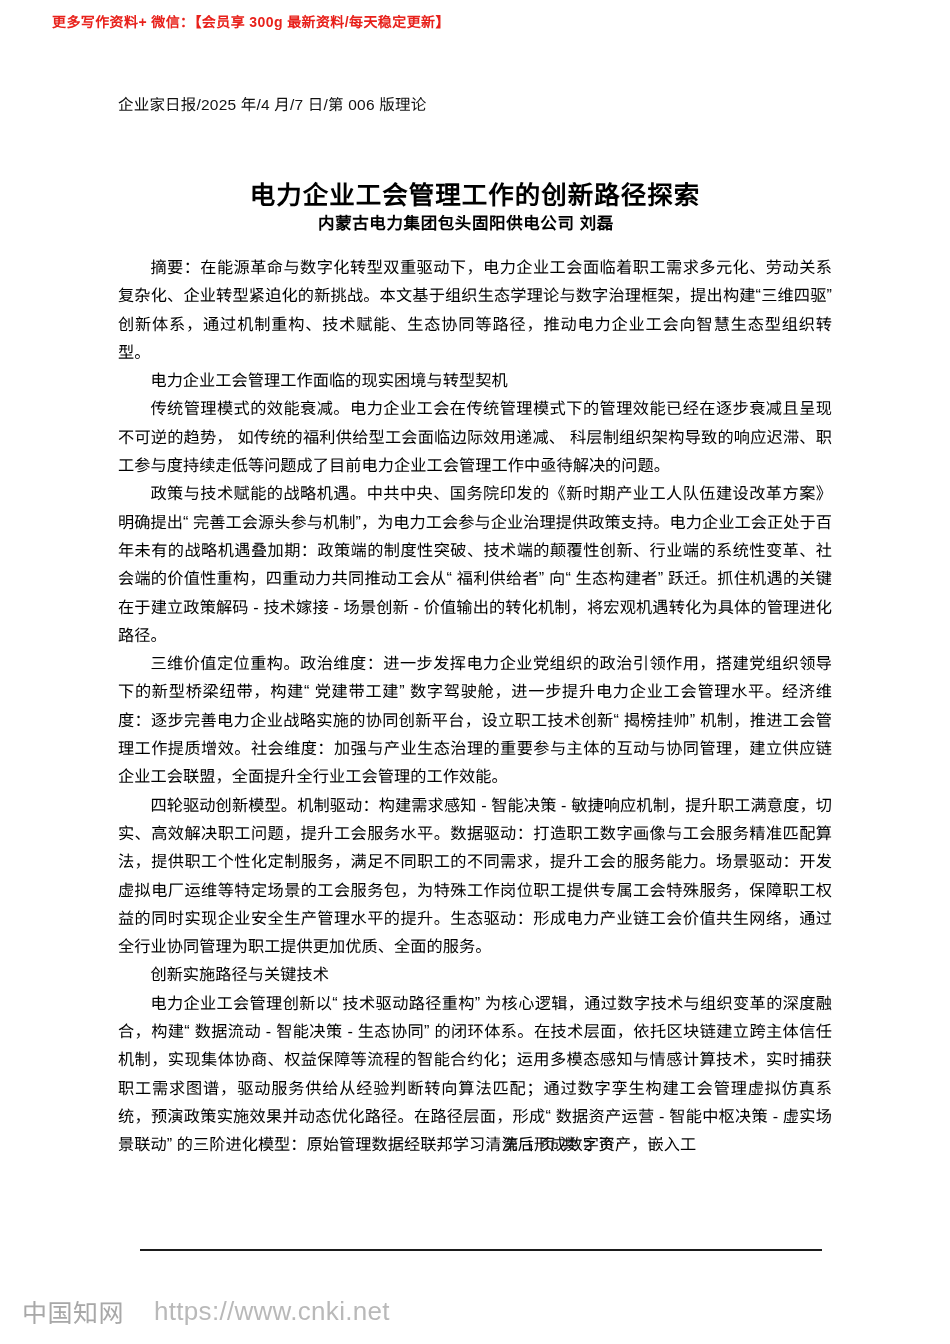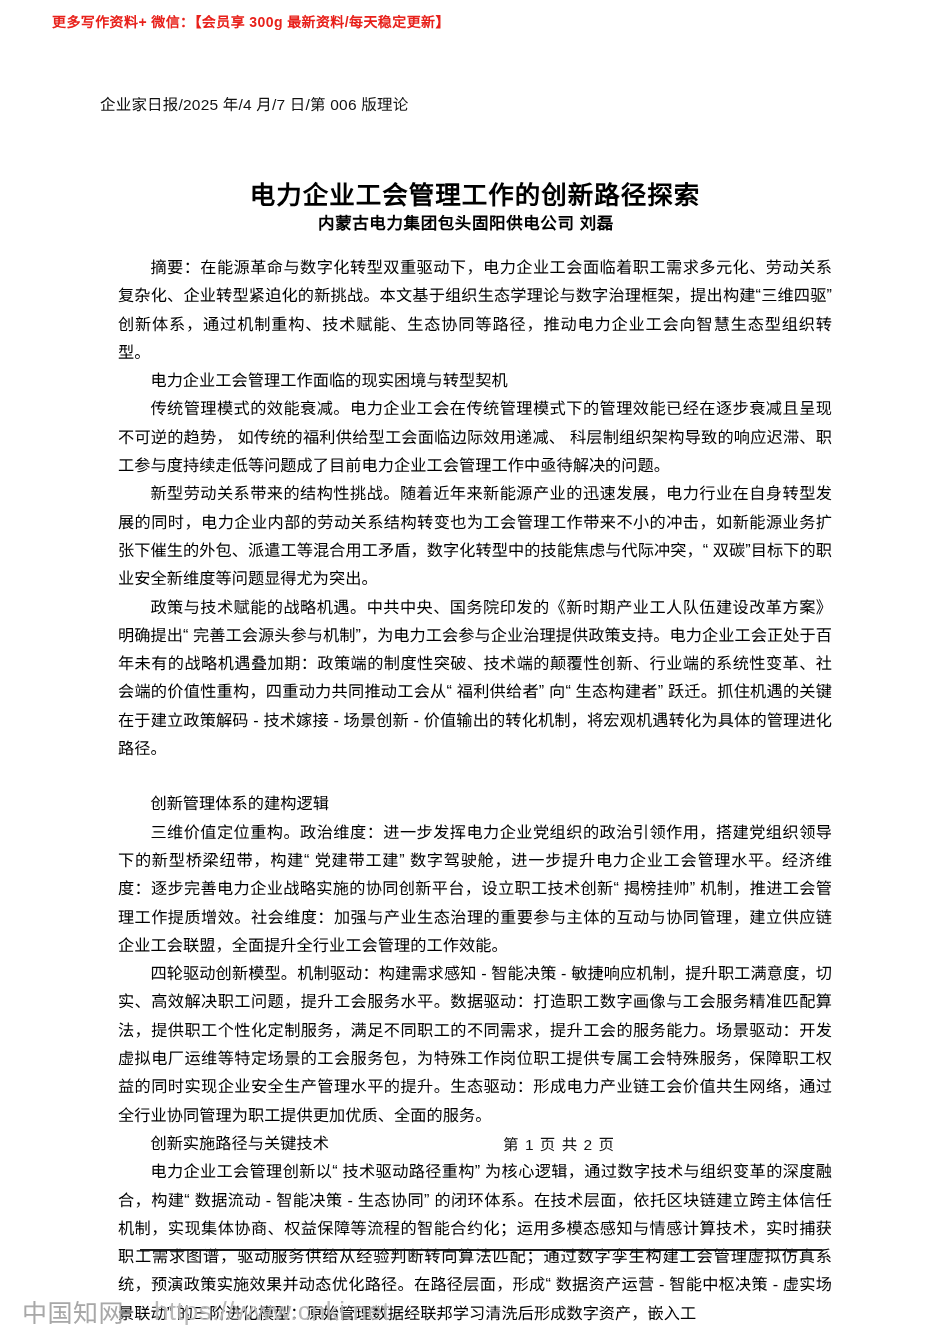--- a/index.html
+++ b/index.html
@@ -36,21 +36,21 @@
     position: absolute;
     top: 60px;
     left: 0;
     width: 950px;
     height: 1200px;
   }
 
   .masthead {
     position: absolute;
     top: 32px;
-    left: 100px;
+    left: 118px;
     width: 520px;
     font-size: 15.5px;
     line-height: 1.62;
     color: #111;
     letter-spacing: 0.2px;
   }
 
   .doc-title {
     position: absolute;
     top: 97px;
@@ -156,23 +156,21 @@
   <div class="masthead">企业家日报/2025 年/4 月/7 日/第 006 版理论</div>
 
   <h1 class="doc-title">电力企业工会管理工作的创新路径探索</h1>
 
   <div class="doc-byline">内蒙古电力集团包头固阳供电公司  刘磊</div>
 
   <div class="article-body">
     <p class="para">摘要：在能源革命与数字化转型双重驱动下，电力企业工会面临着职工需求多元化、劳动关系复杂化、企业转型紧迫化的新挑战。本文基于组织生态学理论与数字治理框架，提出构建“三维四驱”创新体系，通过机制重构、技术赋能、生态协同等路径，推动电力企业工会向智慧生态型组织转型。</p>
     <p class="para">电力企业工会管理工作面临的现实困境与转型契机</p>
     <p class="para">传统管理模式的效能衰减。电力企业工会在传统管理模式下的管理效能已经在逐步衰减且呈现不可逆的趋势， 如传统的福利供给型工会面临边际效用递减、 科层制组织架构导致的响应迟滞、职工参与度持续走低等问题成了目前电力企业工会管理工作中亟待解决的问题。</p>
-    <p class="para">新型劳动关系带来的结构性挑战。随着近年来新能源产业的迅速发展，电力行业在自身转型发展的同时，电力企业内部的劳动关系结构转变也为工会管理工作带来不小的冲击，如新能源业务扩张下催生的外包、派遣工等混合用工矛盾，数字化转型中的技能焦虑与代际冲突，“ 双碳”目标下的职业安全新维度等问题显得尤为突出。</p>
     <p class="para">政策与技术赋能的战略机遇。中共中央、国务院印发的《新时期产业工人队伍建设改革方案》明确提出“ 完善工会源头参与机制”，为电力工会参与企业治理提供政策支持。电力企业工会正处于百年未有的战略机遇叠加期：政策端的制度性突破、技术端的颠覆性创新、行业端的系统性变革、社会端的价值性重构，四重动力共同推动工会从“ 福利供给者” 向“ 生态构建者” 跃迁。抓住机遇的关键在于建立政策解码 - 技术嫁接 - 场景创新 - 价值输出的转化机制，将宏观机遇转化为具体的管理进化路径。</p>
-    <p class="para spaced-before">创新管理体系的建构逻辑</p>
     <p class="para">三维价值定位重构。政治维度：进一步发挥电力企业党组织的政治引领作用，搭建党组织领导下的新型桥梁纽带，构建“ 党建带工建” 数字驾驶舱，进一步提升电力企业工会管理水平。经济维度：逐步完善电力企业战略实施的协同创新平台，设立职工技术创新“ 揭榜挂帅” 机制，推进工会管理工作提质增效。社会维度：加强与产业生态治理的重要参与主体的互动与协同管理，建立供应链企业工会联盟，全面提升全行业工会管理的工作效能。</p>
     <p class="para">四轮驱动创新模型。机制驱动：构建需求感知 - 智能决策 - 敏捷响应机制，提升职工满意度，切实、高效解决职工问题，提升工会服务水平。数据驱动：打造职工数字画像与工会服务精准匹配算法，提供职工个性化定制服务，满足不同职工的不同需求，提升工会的服务能力。场景驱动：开发虚拟电厂运维等特定场景的工会服务包，为特殊工作岗位职工提供专属工会特殊服务，保障职工权益的同时实现企业安全生产管理水平的提升。生态驱动：形成电力产业链工会价值共生网络，通过全行业协同管理为职工提供更加优质、全面的服务。</p>
     <p class="para">创新实施路径与关键技术</p>
     <p class="para">电力企业工会管理创新以“ 技术驱动路径重构” 为核心逻辑，通过数字技术与组织变革的深度融合，构建“ 数据流动 - 智能决策 - 生态协同” 的闭环体系。在技术层面，依托区块链建立跨主体信任机制，实现集体协商、权益保障等流程的智能合约化；运用多模态感知与情感计算技术，实时捕获职工需求图谱，驱动服务供给从经验判断转向算法匹配；通过数字孪生构建工会管理虚拟仿真系统，预演政策实施效果并动态优化路径。在路径层面，形成“ 数据资产运营 - 智能中枢决策 - 虚实场景联动” 的三阶进化模型：原始管理数据经联邦学习清洗后形成数字资产，嵌入工</p>
   </div>
 
   <div class="page-footer">
     <span class="pf-inner">第 1 页 共 2 页</span>
   </div>
 

